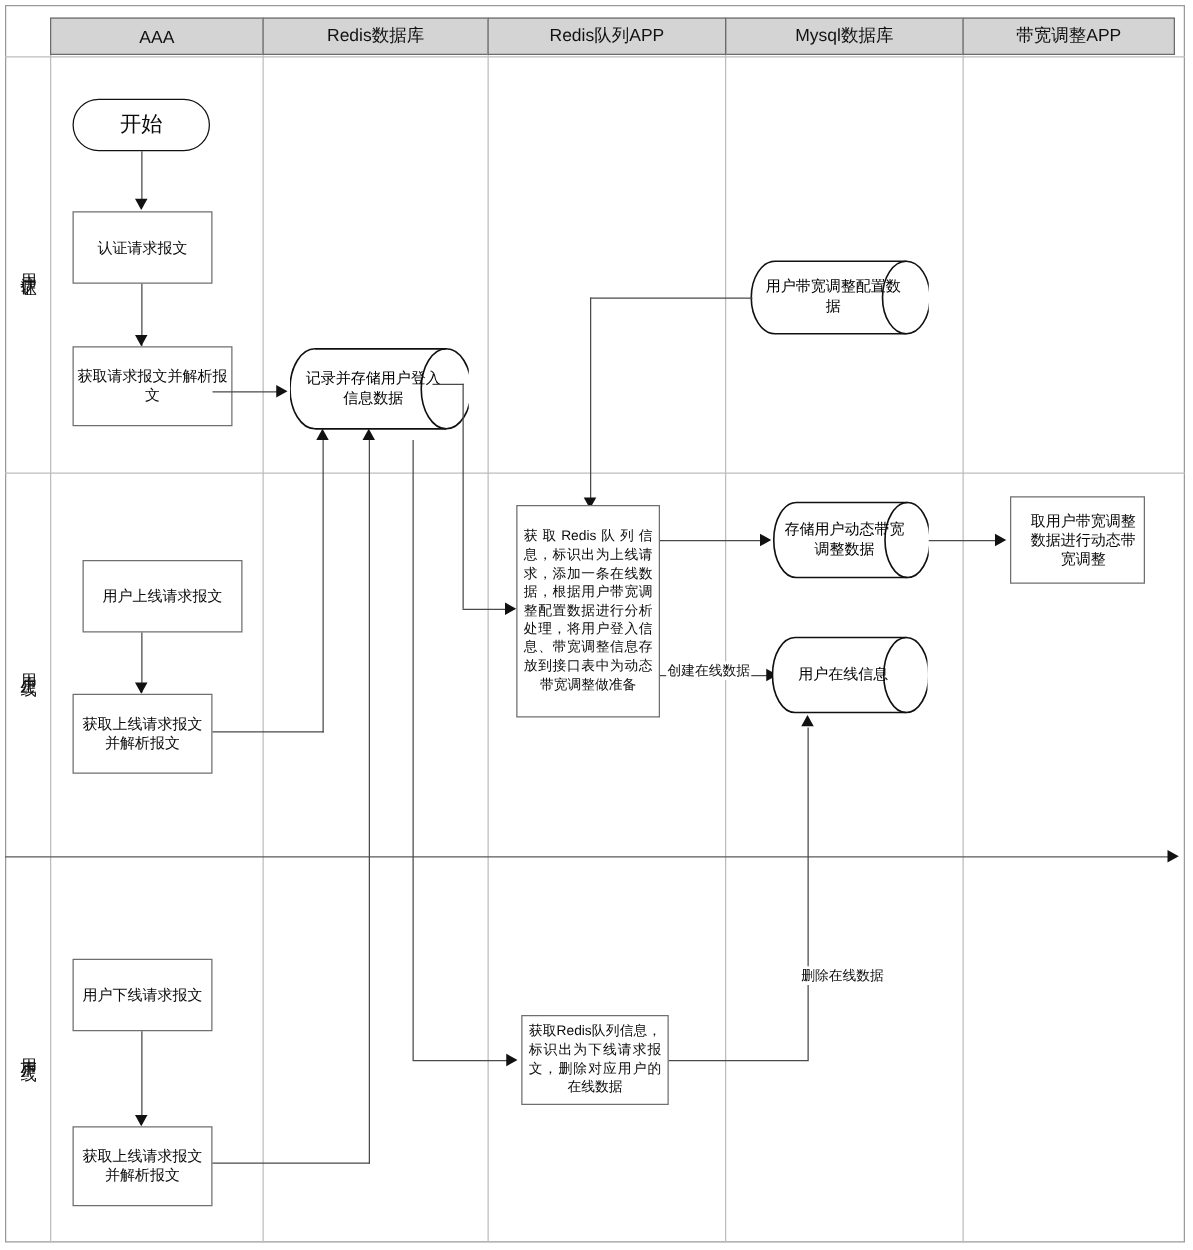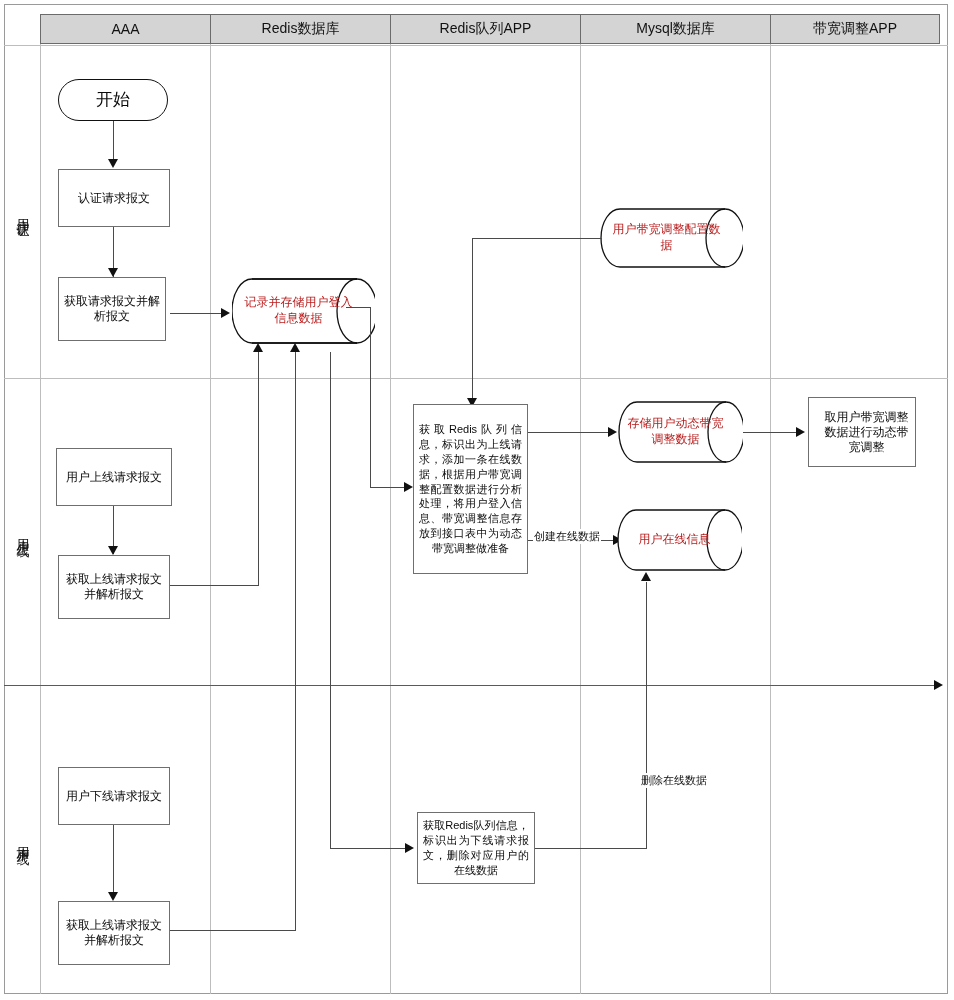--- a/index.html
+++ b/index.html
@@ -14,21 +14,21 @@
   .rowlabel{position:absolute;width:36px;display:flex;align-items:center;justify-content:center;}
   .rowlabel span{writing-mode:vertical-rl;text-orientation:upright;font-size:13px;letter-spacing:2px;color:#111;line-height:1.15;}
   .node{position:absolute;box-sizing:border-box;display:flex;align-items:center;justify-content:center;text-align:center;
         color:#0a0a0a;line-height:1.25;}
   .box{border:1px solid #6f6f6f;background:#fff;font-size:12px;padding:2px 3px;}
   .terminator{border:1.6px solid #111;border-radius:26px;background:#fff;font-size:17px;}
   .bigbox{font-size:11px;line-height:1.35;text-align:justify;text-align-last:center;padding:4px 5px;}
   .cyl{position:absolute;}
   .cyl svg{display:block;}
   .cyl .cyl-label{position:absolute;left:0;top:0;width:100%;height:100%;display:flex;align-items:center;
-                  justify-content:center;text-align:center;font-size:12px;color:#b91c1c;line-height:1.3;padding:0 18px 0 8px;box-sizing:border-box;}
+                  justify-content:center;text-align:center;font-size:12px;color:#000000;line-height:1.3;padding:0 18px 0 8px;box-sizing:border-box;}
   .conn{position:absolute;background:#4a4a4a;}
   .conn.h{height:1px;}
   .conn.v{width:1px;}
   .arrow{position:absolute;width:0;height:0;}
   .arrow.right{border-top:5px solid transparent;border-bottom:5px solid transparent;border-left:9px solid #111;}
   .arrow.down{border-left:5px solid transparent;border-right:5px solid transparent;border-top:9px solid #111;}
   .arrow.up{border-left:5px solid transparent;border-right:5px solid transparent;border-bottom:9px solid #111;}
   .edge-label{position:absolute;font-size:11px;color:#111;background:#fff;padding:0 1px;white-space:nowrap;}
   .divider{position:absolute;height:1px;background:#5a5a5a;}
 </style>
@@ -81,21 +81,21 @@
   <div class="conn v" style="left:113px;top:121px;height:44px;"></div>
   <div class="arrow down" style="left:108px;top:159px;"></div>
 
   <div class="node box" style="left:58px;top:169px;width:112px;height:58px;">
     <span>认证请求报文</span>
   </div>
 
   <div class="conn v" style="left:113px;top:227px;height:50px;"></div>
   <div class="arrow down" style="left:108px;top:268px;"></div>
 
-  <div class="node box" style="left:58px;top:277px;width:108px;height:64px;font-family:Liberation Serif, serif;">
+  <div class="node box" style="left:58px;top:277px;width:128px;height:64px;font-family:Liberation Serif, serif;">
     <span>获取请求报文并解析报文</span>
   </div>
 
   <div class="conn h" style="left:170px;top:313px;width:54px;"></div>
   <div class="arrow right" style="left:221px;top:308px;"></div>
 
   <div class="cyl" style="left:232px;top:277px;width:143px;height:68px;">
     <svg width="143" height="68" viewBox="0 0 143 68">
       <path d="M20,2 L125,2 A20,32 0 0 1 125,66 L20,66 A20,32 0 0 1 20,2 Z" fill="#ffffff" stroke="#111111" stroke-width="1.3"></path>
       <path d="M125,2 A20,32 0 0 0 125,66" fill="none" stroke="#111111" stroke-width="1.3"></path>
@@ -110,21 +110,21 @@
       <path d="M20,2 L125,2 A19,29 0 0 1 125,60 L20,60 A19,29 0 0 1 20,2 Z" fill="#ffffff" stroke="#111111" stroke-width="1.3"></path>
       <path d="M125,2 A19,29 0 0 0 125,60" fill="none" stroke="#111111" stroke-width="1.3"></path>
     </svg>
     <div class="cyl-label">用户带宽调整配置数据</div>
   </div>
 
   <div class="conn h" style="left:472px;top:238px;width:130px;"></div>
   <div class="conn v" style="left:472px;top:238px;height:170px;"></div>
   <div class="arrow down" style="left:467px;top:398px;"></div>
 
-  <div class="node box" style="left:56px;top:448px;width:116px;height:58px;text-align:center;">
+  <div class="node box" style="left:66px;top:448px;width:128px;height:58px;text-align:center;">
     <span>用户上线请求报文</span>
   </div>
 
   <div class="conn v" style="left:113px;top:506px;height:48px;"></div>
   <div class="arrow down" style="left:108px;top:546px;"></div>
 
   <div class="node box" style="left:58px;top:555px;width:112px;height:64px;">
     <span>获取上线请求报文并解析报文</span>
   </div>
 

